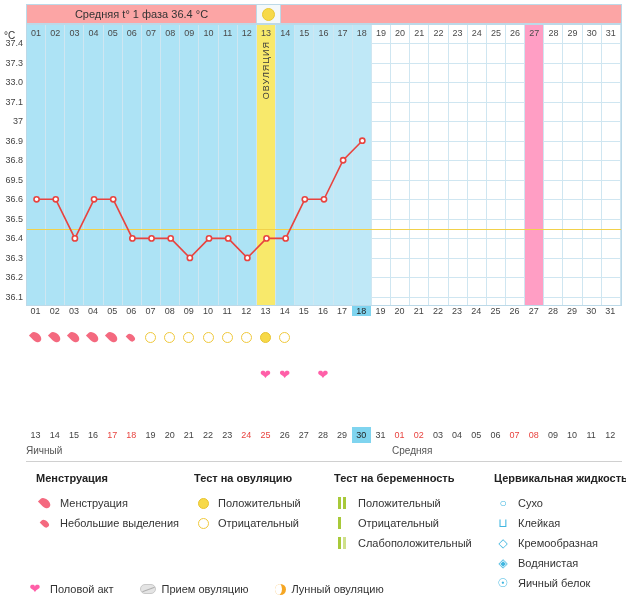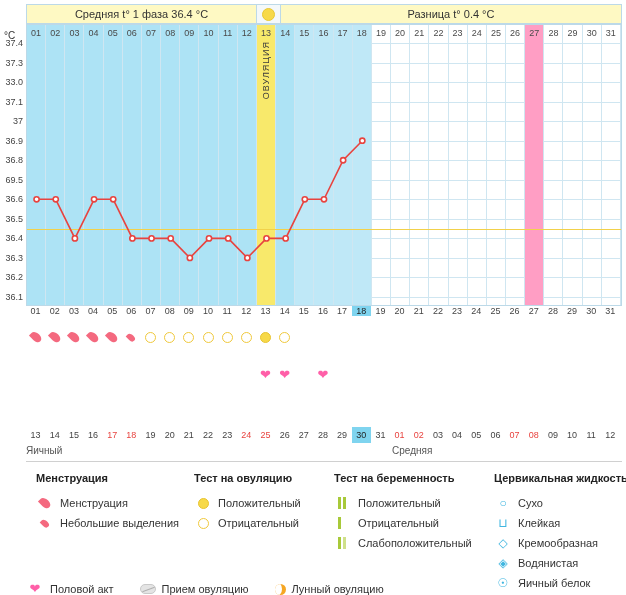--- a/index.html
+++ b/index.html
@@ -25,21 +25,21 @@
   
   .hdr {
     position: absolute;
     left: 26px;
     top: 4px;
     width: 596px;
     height: 20px;
     display: flex;
     border: 1px solid #bcd9e8;
     box-sizing: border-box;
-    background: #fef9c3;
+    background: #fca5a5;
   }
   .hdr-cell {
     display: flex;
     align-items: center;
     justify-content: center;
     font-size: 11px;
     color: #333;
     box-sizing: border-box;
     height: 100%;
     white-space: nowrap;
@@ -377,21 +377,20 @@
 </head>
 <body>
 
 <div class="wrap">
 
   <div class="hdr">
     <div class="hdr-cell hdr-phase1">Средняя t° 1 фаза 36.4 °C</div>
     <div class="hdr-cell hdr-ov">
       <div class="ov-dot"></div>
     </div>
-    <div class="hdr-cell hdr-diff">Разница t° 0.4 °C</div>
   </div>
 
   <div class="yaxis">
     <div class="yunit">°C</div>
     <div id="ylabels">
         <div class="ylab" style="top: 19px;">37.4</div>
         <div class="ylab" style="top: 38.5385px;">37.3</div>
         <div class="ylab" style="top: 58.0769px;">33.0</div>
         <div class="ylab" style="top: 77.6154px;">37.1</div>
         <div class="ylab" style="top: 97.1538px;">37</div>

